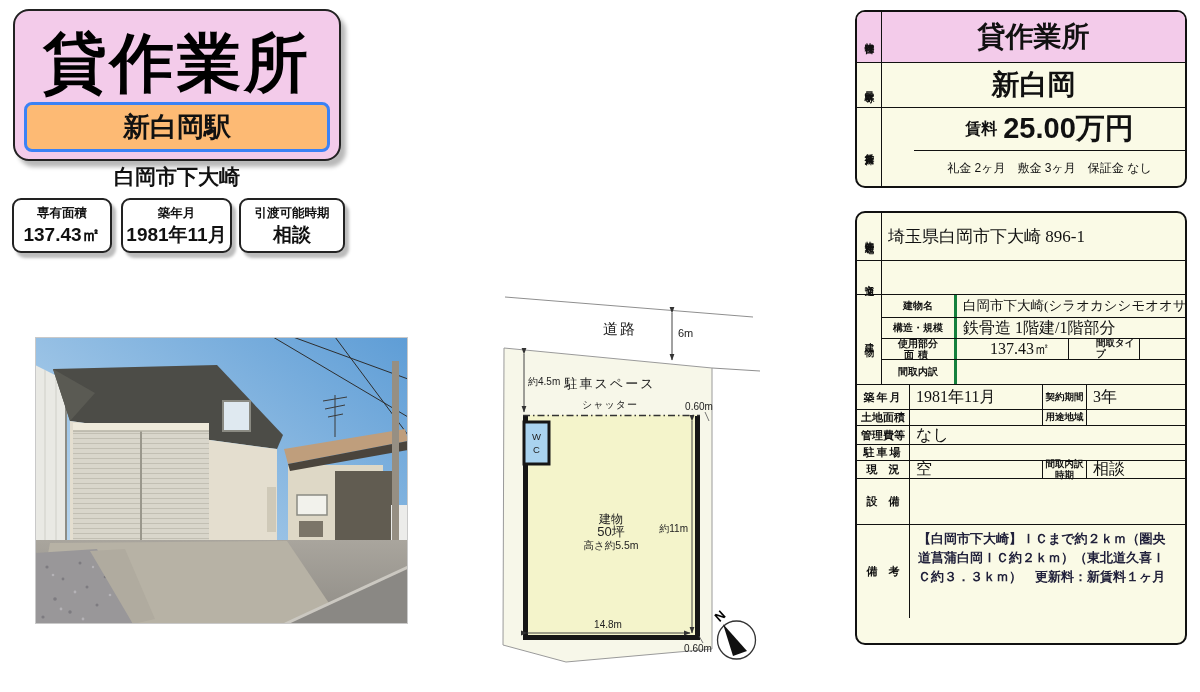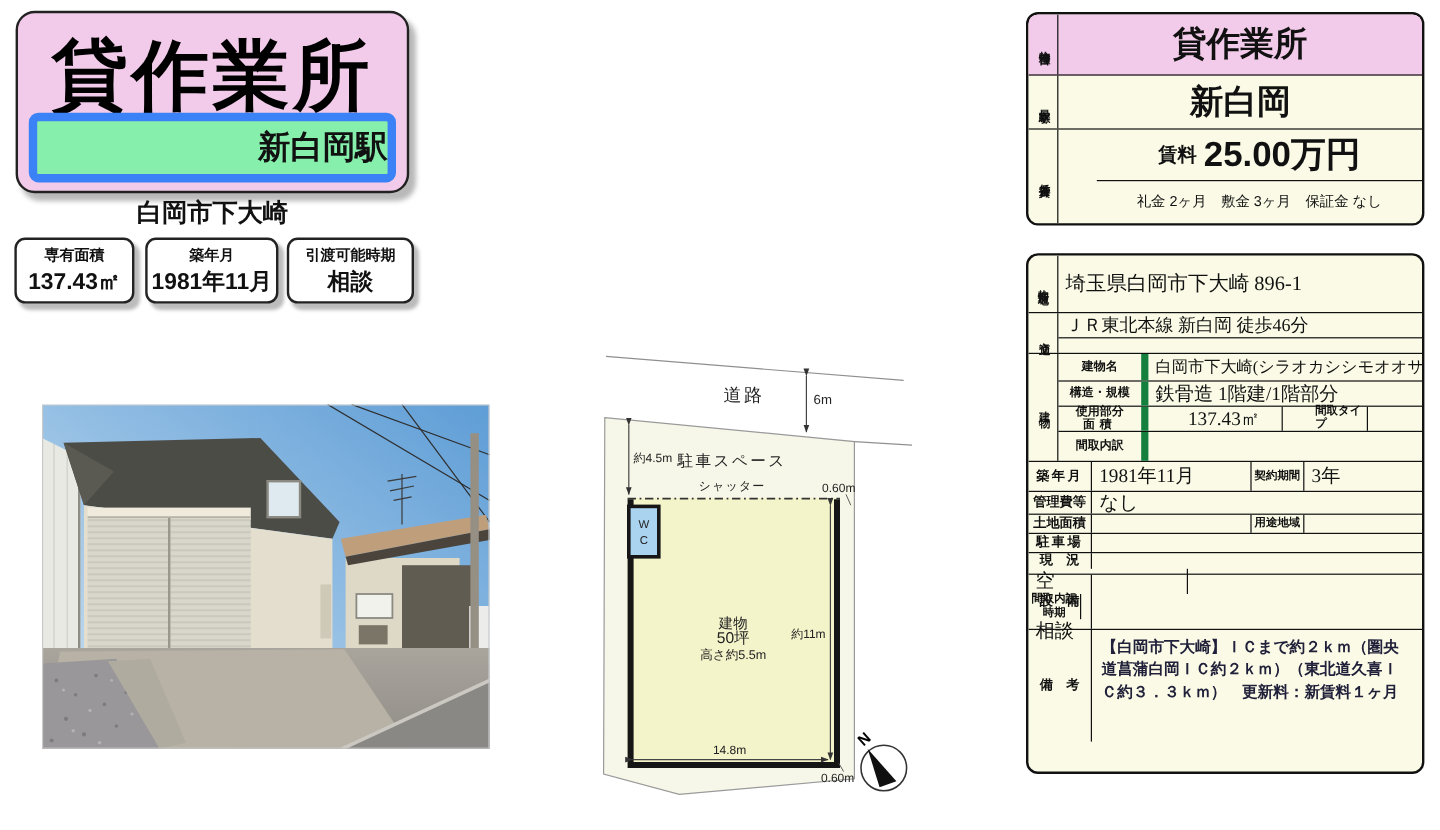--- a/index.html
+++ b/index.html
@@ -4,39 +4,39 @@
 <style>
   html,body{margin:0;padding:0;background:#fff;}
   #stage{position:relative;width:1200px;height:692px;background:#fff;overflow:hidden;
          font-family:"Liberation Sans","DejaVu Sans",sans-serif;color:#111;}
   .abs{position:absolute;}
   
   #title-card{left:13px;top:9px;width:328px;height:152px;background:var(--pink);
     border:2px solid #222;border-radius:16px;box-shadow:5px 6px 4px #b9b9b9;box-sizing:border-box;}
   #title-text{position:absolute;left:0;right:0;top:2px;height:100px;text-align:center;
     font-size:64px;font-weight:bold;letter-spacing:3px;line-height:100px;color:#000;}
-  #station-box{position:absolute;left:9px;right:9px;bottom:7px;height:44px;background:#86efac;
-    border:7px solid #3b82f6;border-radius:8px;text-align:right;font-size:27px;font-weight:bold;line-height:44px;}
+  #station-box{position:absolute;left:9px;right:9px;bottom:7px;height:44px;background:#fdba74;
+    border:3px solid #3b82f6;border-radius:8px;text-align:center;font-size:27px;font-weight:bold;line-height:44px;}
   #city-label{left:13px;top:163px;width:328px;text-align:center;font-size:21px;font-weight:700;}
   .badge{position:absolute;top:198px;height:55px;background:#fff;border:2px solid #222;border-radius:9px;
     box-shadow:4px 5px 3px #bcbcbc;text-align:center;box-sizing:border-box;}
   .badge .bl{font-size:12.5px;font-weight:bold;margin-top:6px;line-height:14px;}
   .badge .bv{font-size:19px;font-weight:600;margin-top:2px;}
   
   .tbl{position:absolute;left:855px;width:332px;background:var(--cream);border:2px solid #111;
     border-radius:10px;overflow:hidden;box-sizing:border-box;}
   #t1{top:10px;height:178px;}
   #t2{top:211px;height:434px;}
   .row{display:flex;border-bottom:1px solid #111;box-sizing:border-box;min-width:0;}
   .row.nb{border-bottom:none;}
   .vlab{width:25px;flex:none;border-right:1px solid #111;display:flex;align-items:center;justify-content:center;
     writing-mode:vertical-rl;text-orientation:upright;font-size:9.5px;font-weight:bold;letter-spacing:1px;box-sizing:border-box;}
   .flab{width:53px;flex:none;border-right:1px solid #111;display:flex;align-items:center;justify-content:center;
     font-size:11px;font-weight:bold;text-align:center;line-height:1.15;box-sizing:border-box;flex-direction:column;}
-  .slab{width:75px;flex:none;border-right:6px solid #15803d;display:flex;align-items:center;justify-content:center;
+  .slab{width:75px;flex:none;border-right:3px solid #15803d;display:flex;align-items:center;justify-content:center;
     font-size:10px;font-weight:bold;text-align:center;line-height:1.15;box-sizing:border-box;flex-direction:column;}
   .slab2{width:44px;flex:none;border-right:1px solid #111;display:flex;align-items:center;justify-content:center;
     font-size:9.5px;font-weight:bold;text-align:left;line-height:1.15;box-sizing:border-box;flex-direction:column;}
   .val{flex:1;display:flex;align-items:center;padding:0 6px;min-width:0;
     font-family:"Liberation Serif","DejaVu Serif",serif;font-size:16px;box-sizing:border-box;}
   .valf{flex:none;border-right:1px solid #111;}
   .col{flex:1;display:flex;flex-direction:column;min-width:0;}
   .cen{justify-content:center;text-align:center;padding:0;}
   .pinkbg{background:var(--pink);}
   .big{font-family:"Liberation Sans",sans-serif;font-size:28px;font-weight:bold;}
@@ -228,23 +228,20 @@
   </div>
 
   <div id="t2" class="tbl">
     <div class="row" style="height:48px;">
       <div class="vlab" style="font-size:9px;">物件所在地</div>
       <div class="val" style="font-size:17px;">埼玉県白岡市下大崎 896-1</div>
     </div>
     <div class="row" style="height:34px;">
       <div class="vlab">交通</div>
       <div class="col">
-        <div class="row" style="height:21px;">
-          <div class="val" style="font-size:15px;">ＪＲ東北本線 新白岡 徒歩46分</div>
-        </div>
         <div class="row nb" style="flex:1;">
           <div class="val"></div>
         </div>
       </div>
     </div>
     <div class="row" style="height:90px;">
       <div class="vlab" style="letter-spacing:6px;">建物</div>
       <div class="col">
         <div class="row" style="height:23px;">
           <div class="slab">建物名</div>
@@ -268,35 +265,35 @@
           <div class="val"></div>
         </div>
       </div>
     </div>
     <div class="row" style="height:25px;">
       <div class="flab ls2">築年月</div>
       <div class="val valf" style="width:133px;">1981年11月</div>
       <div class="slab2">契約期間</div>
       <div class="val">3年</div>
     </div>
-    <div class="row" style="height:19px;">
-      <div class="flab">管理費等</div>
-      <div class="val">なし</div>
-    </div>
     <div class="row" style="height:16px;">
       <div class="flab">土地面積</div>
       <div class="val valf" style="width:133px;"></div>
       <div class="slab2">用途地域</div>
       <div class="val"></div>
     </div>
+    <div class="row" style="height:19px;">
+      <div class="flab">管理費等</div>
+      <div class="val">なし</div>
+    </div>
     <div class="row" style="height:16px;">
       <div class="flab ls2">駐車場</div>
       <div class="val"></div>
     </div>
-    <div class="row" style="height:18px;flex-direction:column;">
+    <div class="row" style="height:18px;">
       <div class="flab">現　況</div>
       <div class="val valf" style="width:133px;">空</div>
       <div class="slab2">
         <span>間取内訳</span>
         <span>時期</span>
       </div>
       <div class="val">相談</div>
     </div>
     <div class="row" style="height:46px;">
       <div class="flab">設　備</div>

